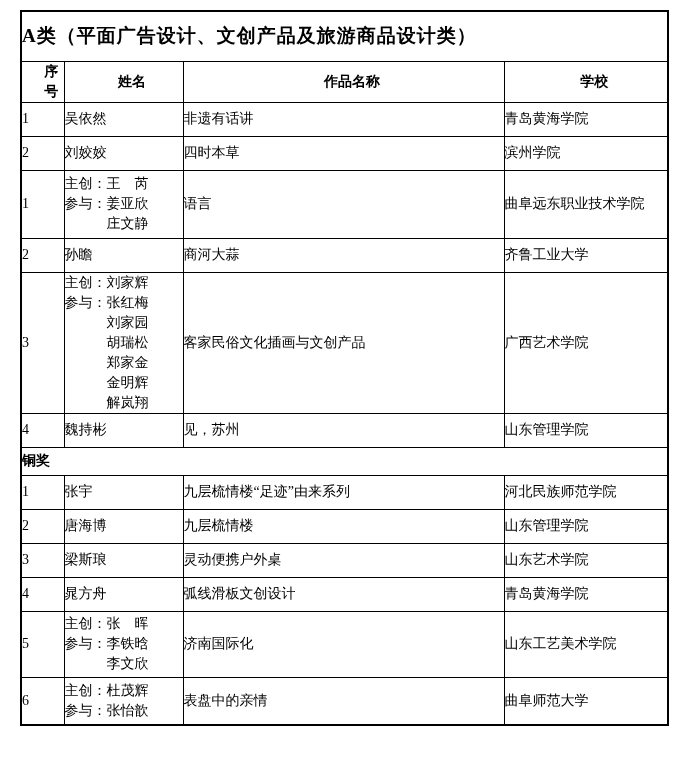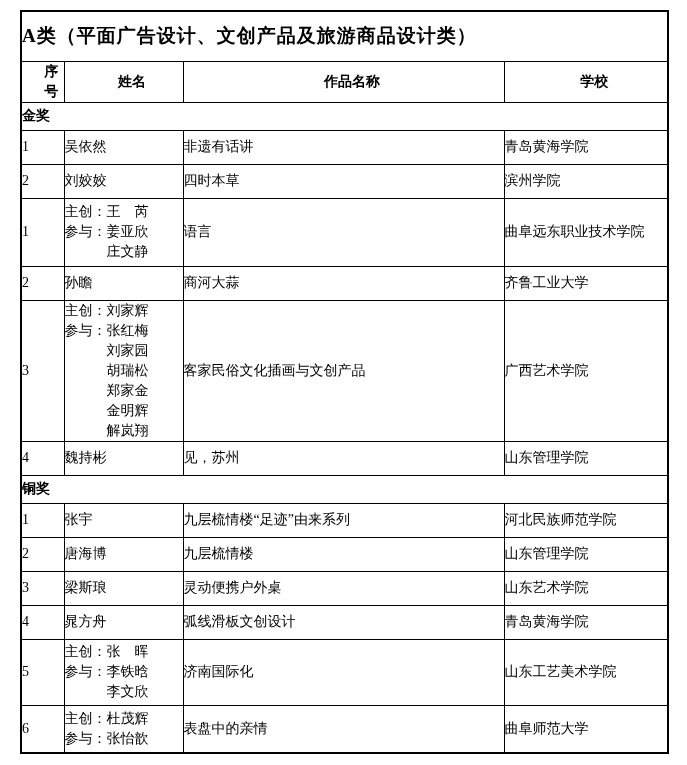--- a/index.html
+++ b/index.html
@@ -73,23 +73,20 @@
       <td colspan="4">A类（平面广告设计、文创产品及旅游商品设计类）</td>
     </tr>
 
     <tr class="r-head">
       <th>序号</th>
       <th>姓名</th>
       <th>作品名称</th>
       <th>学校</th>
     </tr>
 
-    <tr class="r-sect">
-      <td colspan="4">金奖</td>
-    </tr>
     <tr class="r-std">
       <td>1</td>
       <td>吴依然</td>
       <td>非遗有话讲</td>
       <td>青岛黄海学院</td>
     </tr>
     <tr class="r-std">
       <td>2</td>
       <td>刘姣姣</td>
       <td>四时本草</td>

